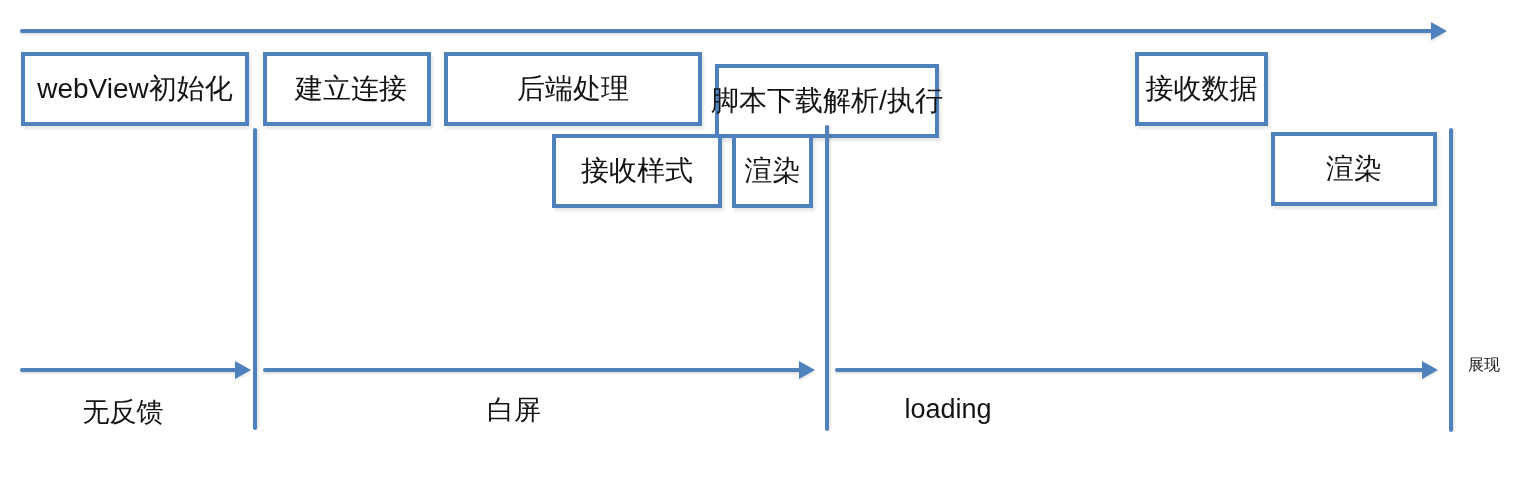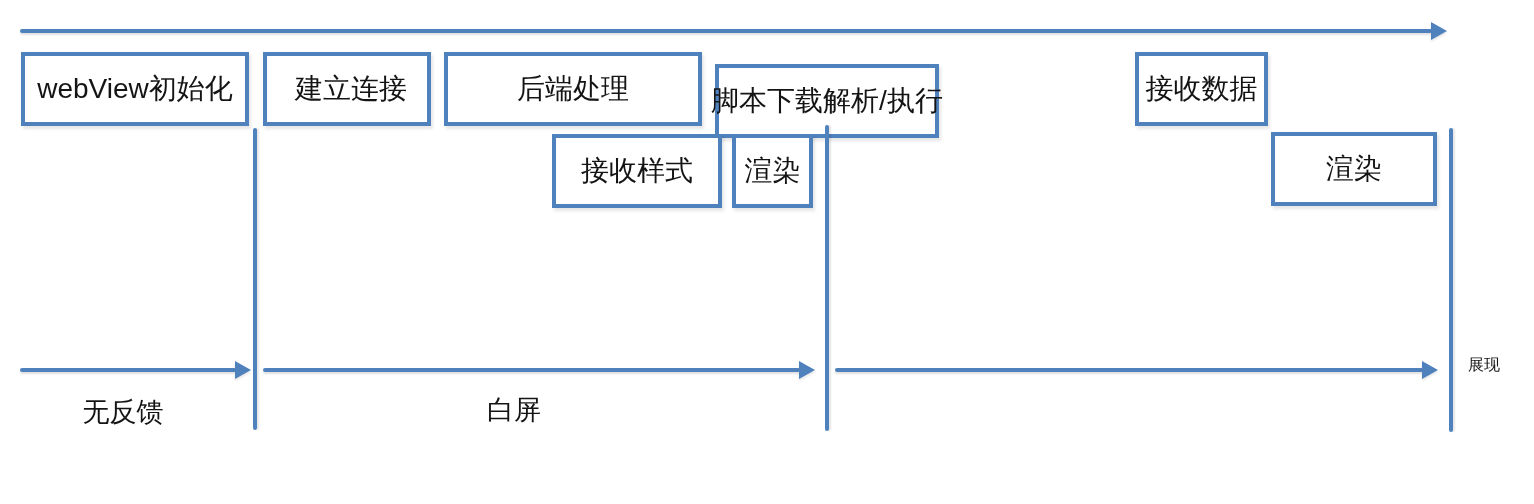--- a/index.html
+++ b/index.html
@@ -115,16 +115,17 @@
   <div class="head-right" style="left:235px; top:361px;"></div>
 
   <div class="hline" style="left:263px; top:368px; width:537px;"></div>
   <div class="head-right" style="left:799px; top:361px;"></div>
 
   <div class="hline" style="left:835px; top:368px; width:588px;"></div>
   <div class="head-right" style="left:1422px; top:361px;"></div>
 
   <div class="phase-label" style="left:48px; top:394px; width:150px;">无反馈</div>
   <div class="phase-label" style="left:439px; top:392px; width:150px;">白屏</div>
+  <div class="phase-label" style="left:873px; top:394px; width:150px;">loading</div>
 
   <div class="end-label" style="left:1468px; top:355px;">展现</div>
 
 </div>
 
 </body></html>

